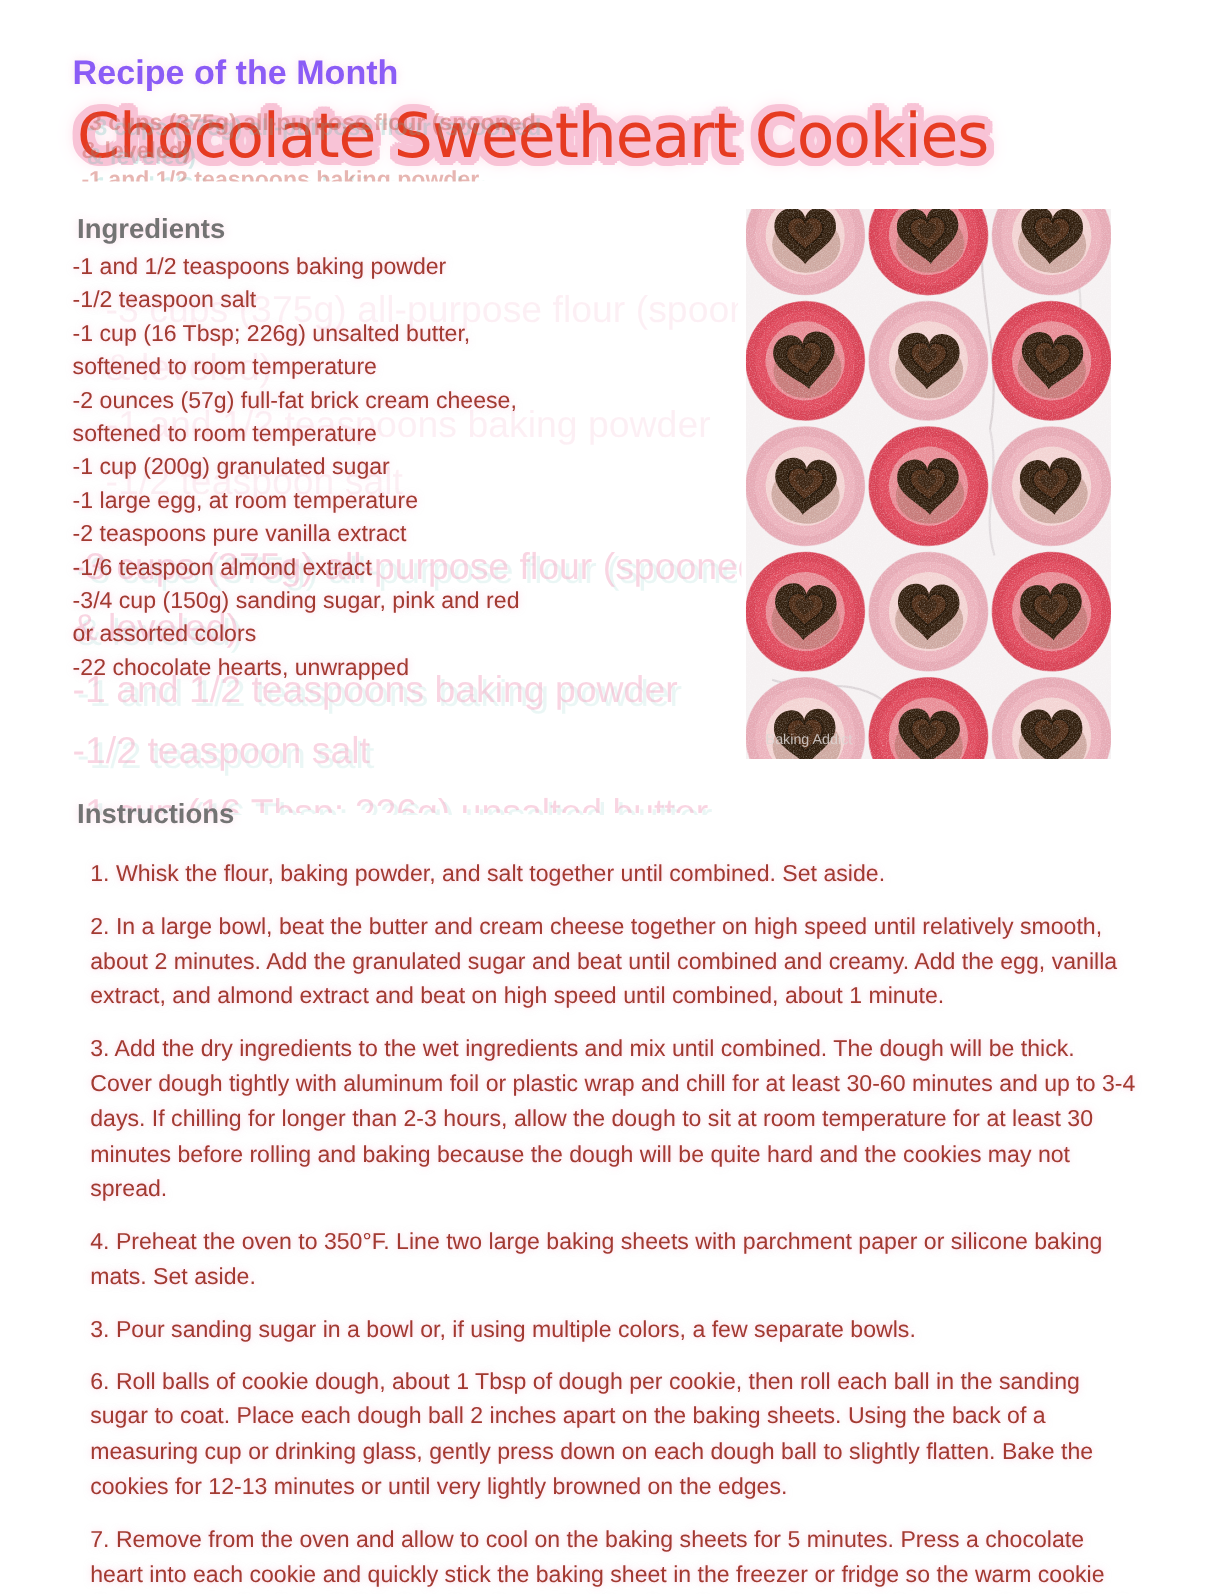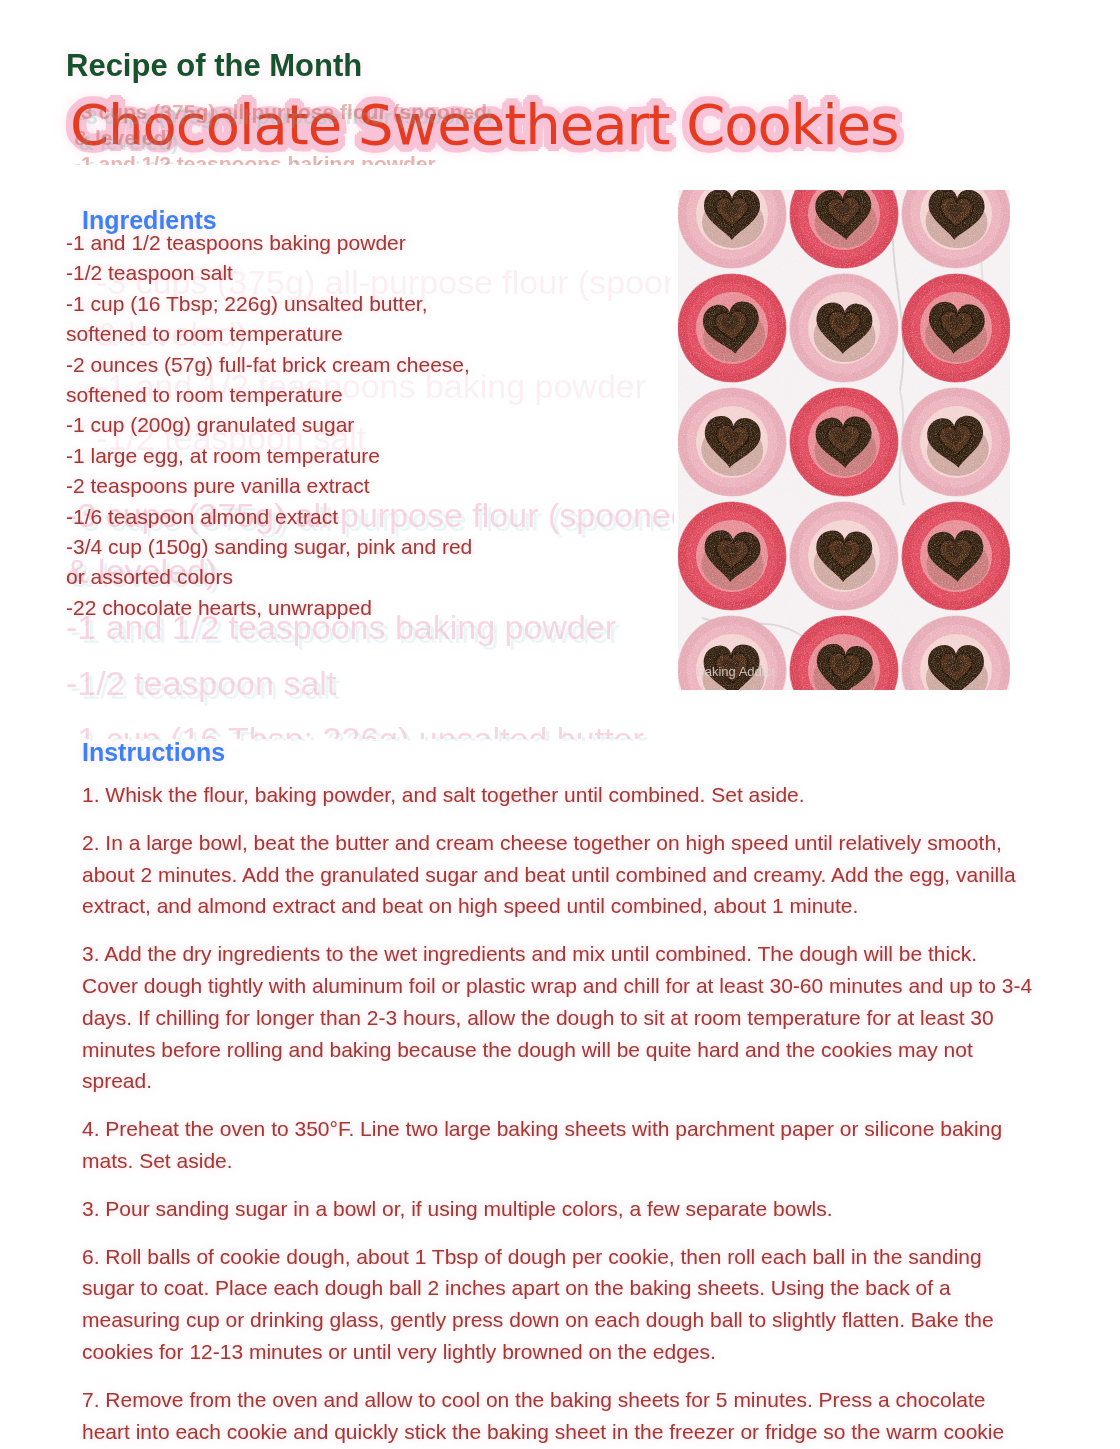--- a/index.html
+++ b/index.html
@@ -16,36 +16,36 @@
     font-size:21px;line-height:26px;font-weight:bold;color:#5fbdb2;opacity:.25;}
   .ghost-mid{left:96px;top:256px;width:575px;height:205px;z-index:0;
     font-size:34px;line-height:52px;color:#f5b3cb;opacity:.20;}
   .ghost-low-pink{left:66px;top:487px;width:608px;height:252px;z-index:0;
     font-size:34px;line-height:56px;color:#f2a3c0;opacity:.45;}
   .ghost-low-cyan{left:70px;top:491px;width:600px;height:250px;z-index:0;
     font-size:34px;line-height:56px;color:#8fd2c9;opacity:.18;}
   
   .kicker{
     position:absolute;left:66px;top:48px;z-index:2;margin:0;
-    font-size:31px;font-weight:bold;color:#14532d;
+    font-size:31px;font-weight:bold;color:#8b5cf6;
     text-shadow:0 0 8px rgba(248,185,210,.45);
   }
   .big-title{
     position:absolute;left:70px;top:92px;z-index:2;margin:0;white-space:nowrap;
     font-family:"DejaVu Sans",sans-serif;font-weight:normal;font-size:56px;
     letter-spacing:-1px;color:#e63b21;
     text-shadow:
       7px 0 0 #f8c3d6,-7px 0 0 #f8c3d6,0 7px 0 #f8c3d6,0 -7px 0 #f8c3d6,
       5px 5px 0 #f8c3d6,-5px 5px 0 #f8c3d6,5px -5px 0 #f8c3d6,-5px -5px 0 #f8c3d6,
       7px 3px 0 #f8c3d6,-7px 3px 0 #f8c3d6,7px -3px 0 #f8c3d6,-7px -3px 0 #f8c3d6,
       3px 7px 0 #f8c3d6,-3px 7px 0 #f8c3d6,3px -7px 0 #f8c3d6,-3px -7px 0 #f8c3d6,
       0 0 14px #f6b1cc,0 0 24px #f9cddd;
   }
   .sec-head{
-    position:absolute;z-index:2;margin:16px;font-size:25px;font-weight:bold;color:#3b82f6;
+    position:absolute;z-index:2;margin:4px;font-size:25px;font-weight:bold;color:#737373;
     text-shadow:0 0 8px rgba(248,185,210,.45);
   }
   .ing-head{left:66px;top:190px;}
   .inst-head{left:66px;top:722px;}
   .ing-list{
     position:absolute;left:66px;top:228px;width:420px;z-index:2;
     font-size:21px;line-height:30.4px;color:#a23a31;
     text-shadow:0 0 7px rgba(248,175,205,.5),0 0 2px rgba(248,190,215,.3);
   }
   .inst-body{

